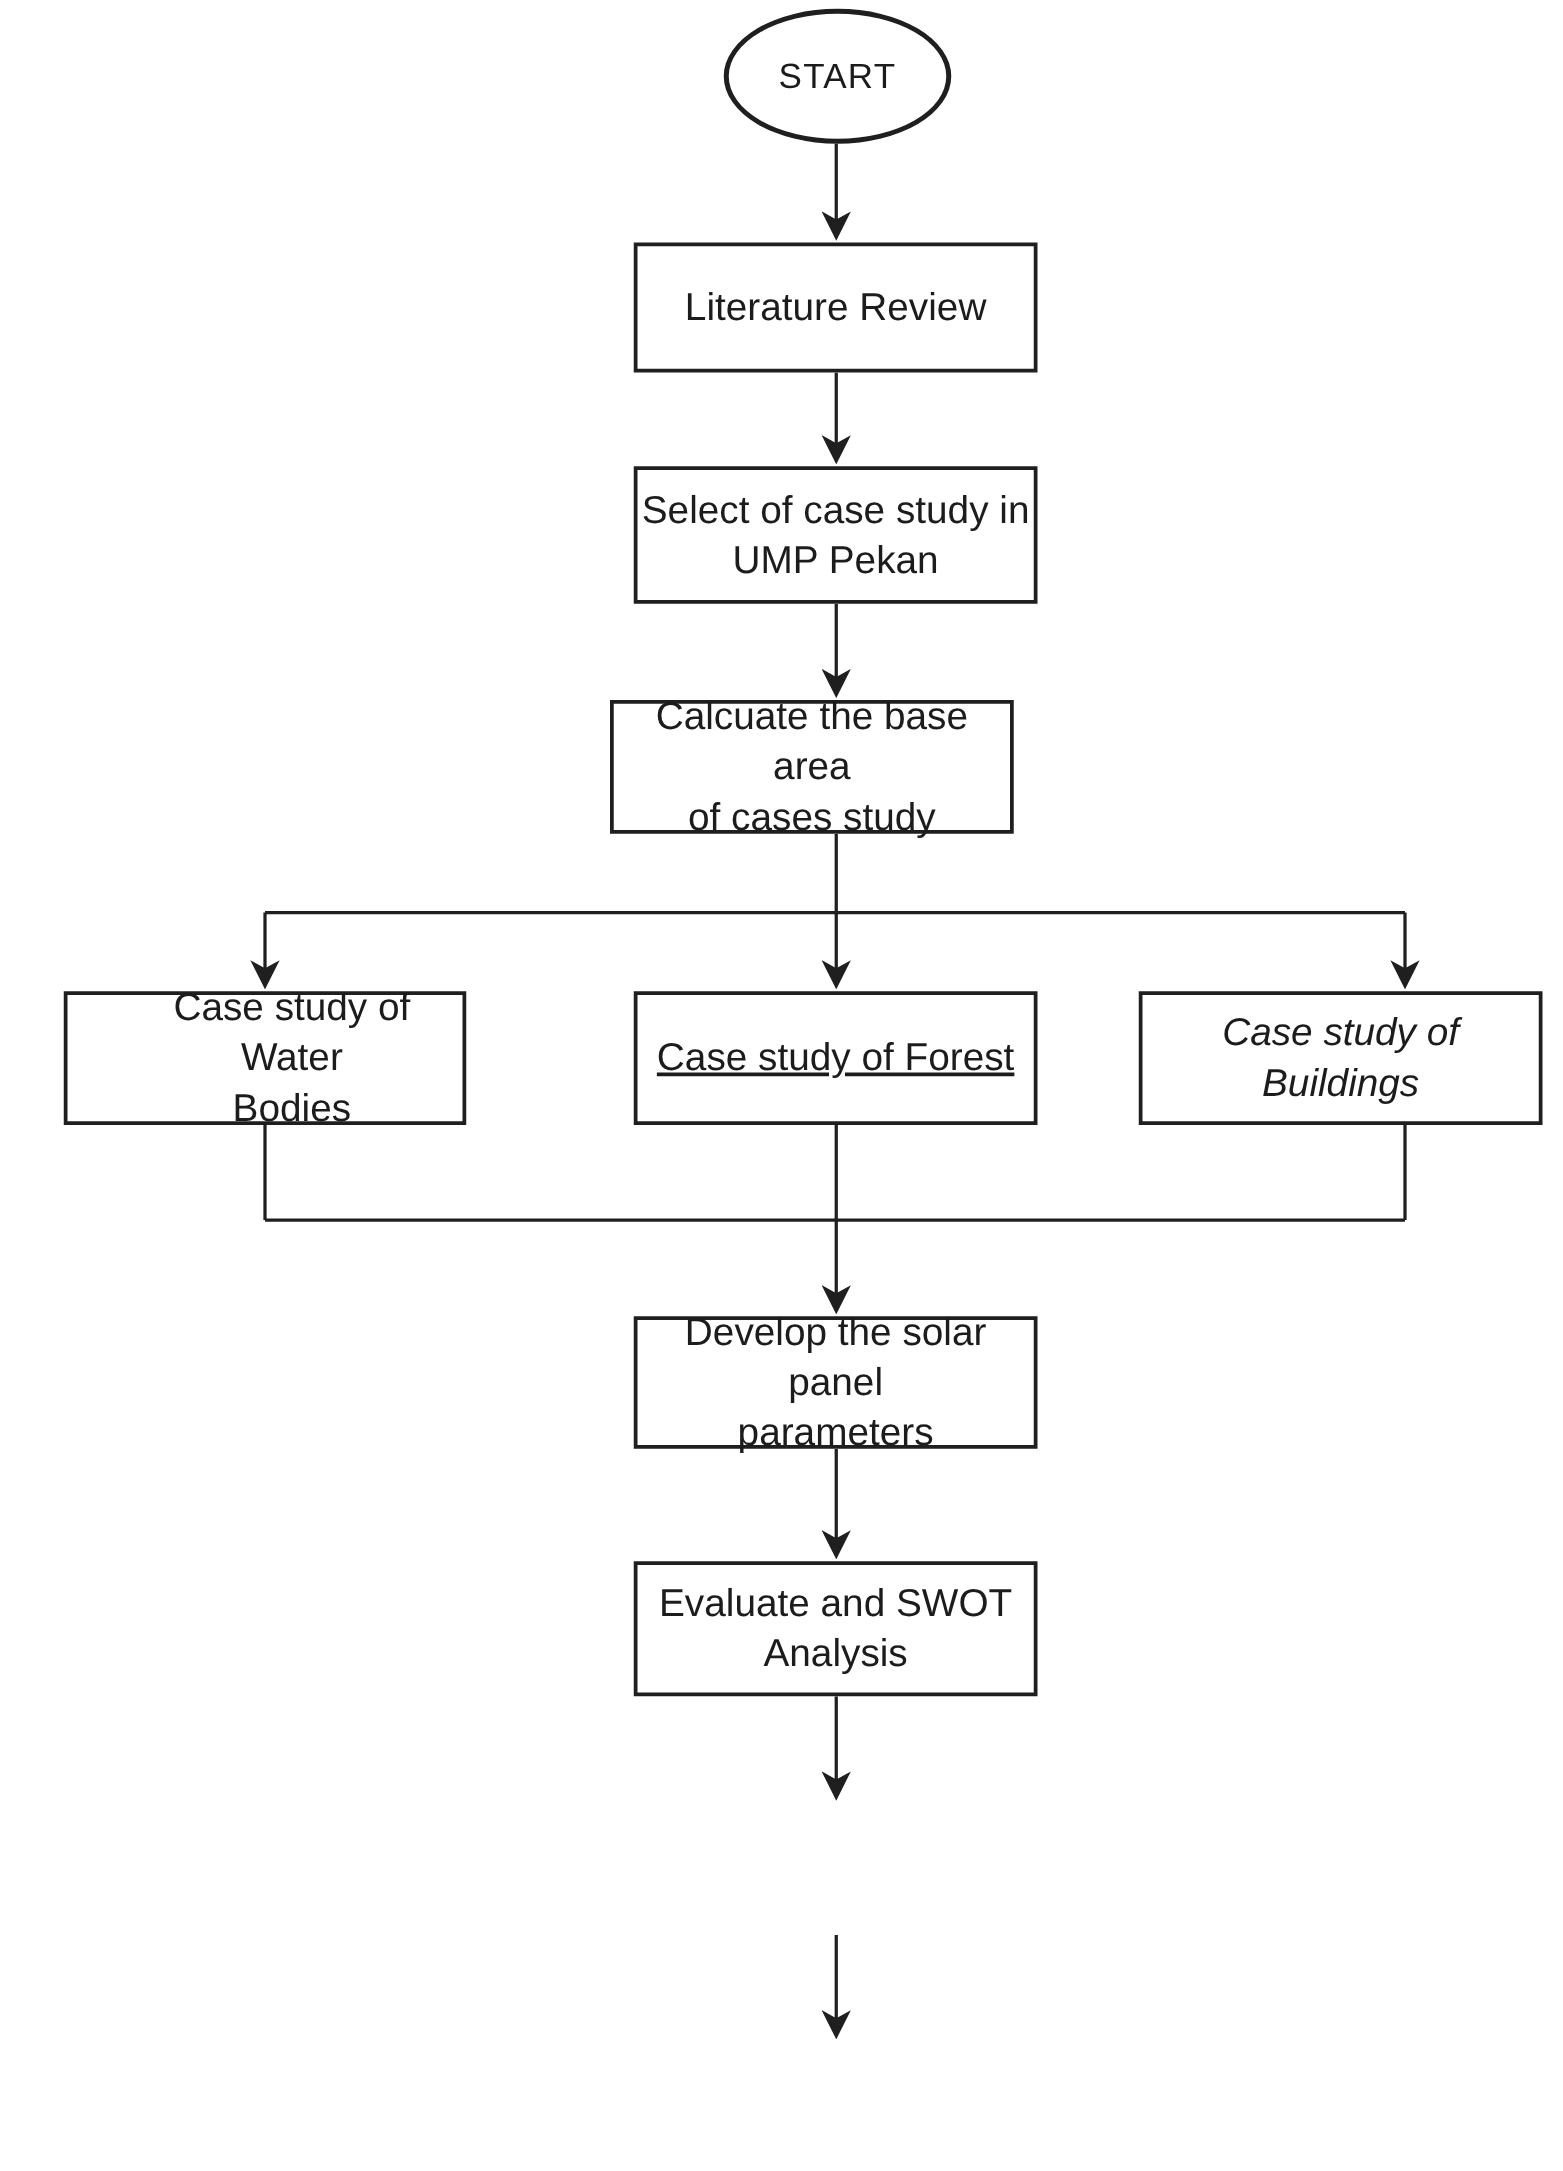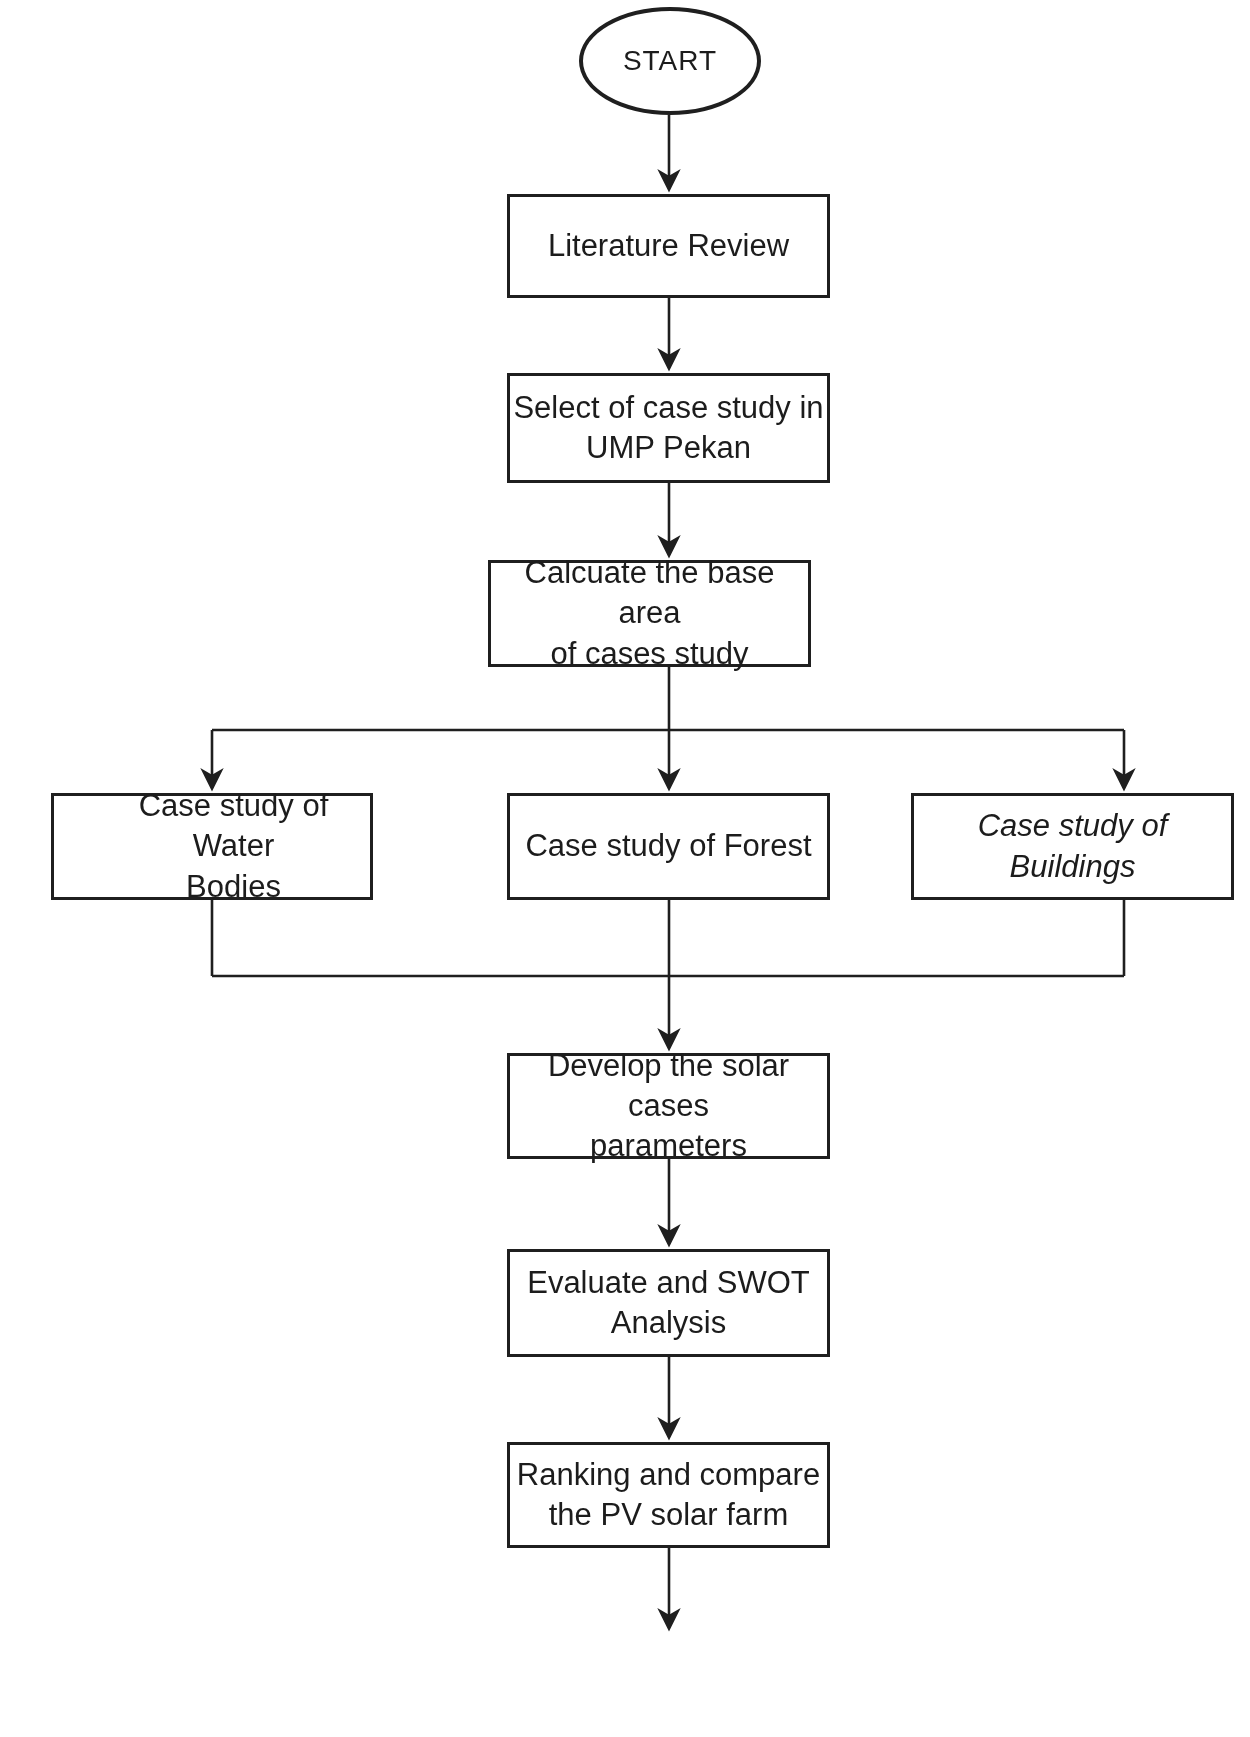--- a/index.html
+++ b/index.html
@@ -50,21 +50,21 @@
   }
   .node.end {
     left: 536px; top: 1633px;
     width: 174px; height: 94px;
     border-radius: 47px;
   }
   .node.lit      { left: 463px; top: 194px;  width: 323px; height: 104px; }
   .node.select   { left: 463px; top: 373px;  width: 323px; height: 110px; }
   .node.calc     { left: 444px; top: 560px;  width: 323px; height: 107px; }
   .node.water    { left: 7px;   top: 793px;  width: 322px; height: 107px; padding-left: 43px; }
-  .node.forest   { left: 463px; top: 793px;  width: 323px; height: 107px; }
+  .node.forest   { left: 463px; top: 793px;  width: 323px; height: 107px; text-decoration: underline; }
   .node.build    { left: 867px; top: 793px;  width: 323px; height: 107px; font-style: italic; }
   .node.develop  { left: 463px; top: 1053px; width: 323px; height: 106px; }
   .node.evaluate { left: 463px; top: 1249px; width: 323px; height: 108px; }
   .node.ranking  { left: 463px; top: 1442px; width: 323px; height: 106px; }
 </style>
 </head>
 <body>
 
 <div class="canvas">
 
@@ -110,23 +110,21 @@
   <div class="node calc">Calcuate the base area
 of cases study</div>
 
   <div class="node water">Case study of Water
 Bodies</div>
 
   <div class="node forest">Case study of Forest</div>
 
   <div class="node build">Case study of Buildings</div>
 
-  <div class="node develop">Develop the solar cases
+  <div class="node develop">Develop the solar panel
 parameters</div>
 
   <div class="node evaluate">Evaluate and SWOT
 Analysis</div>
 
-  <div class="node ranking">Ranking and compare
-the PV solar farm</div>
 
 
 </div>
 
 </body></html>

